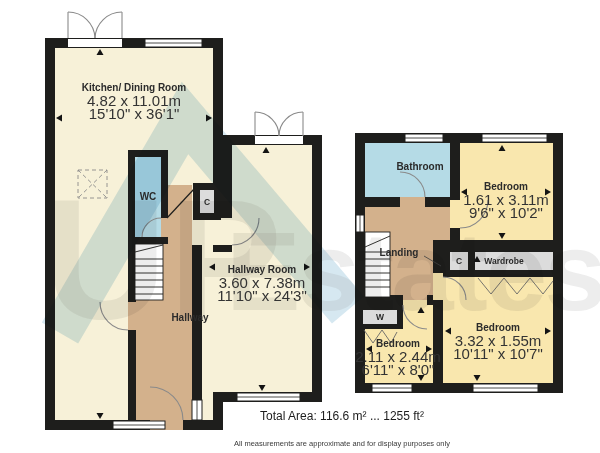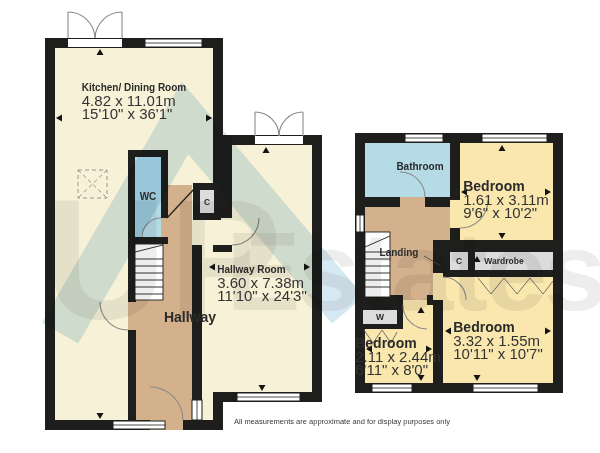--- a/index.html
+++ b/index.html
@@ -8,30 +8,30 @@
   #plan{position:absolute;left:0;top:0;z-index:1;}
   
   .wm{position:absolute;left:0;top:18px;width:600px;height:453px;z-index:2;pointer-events:none;
       mix-blend-mode:multiply;}
   .wm-roof{position:absolute;left:0;top:0;}
   .wm-up{position:absolute;left:44px;top:156px;font-size:170px;font-weight:bold;color:#8f8f8f;
          opacity:.16;letter-spacing:2px;line-height:1;}
   .wm-est{position:absolute;left:226px;top:198px;font-size:112px;font-weight:bold;color:#8f8f8f;
           opacity:.16;letter-spacing:-3px;line-height:1;}
   
-  .lbl{position:absolute;transform:translateX(-50%);text-align:left;color:#2b2b2b;
+  .lbl{position:absolute;transform:translateX(-50%);text-align:center;color:#2b2b2b;
        white-space:nowrap;z-index:3;line-height:13px;}
   .rn{display:block;font-weight:bold;font-size:10px;}
   .rn-s{display:block;font-weight:bold;font-size:8.5px;}
-  .rn-m{display:block;font-weight:bold;font-size:14px;}
+  .rn-m{display:block;font-weight:bold;font-size:10px;}
   .rd{display:block;font-size:15px;color:#333;}
   
   .footer{position:absolute;left:192px;top:409px;width:300px;text-align:center;z-index:3;}
   .total{font-size:12px;color:#1d1d1d;}
-  .disc{font-size:7.5px;color:#3a3a3a;margin-top:8px;}
+  .disc{font-size:7.5px;color:#3a3a3a;margin-top:16px;}
 </style>
 </head>
 <body>
 
 <div class="canvas">
 
 <svg id="plan" width="600" height="453" viewBox="0 0 600 453">
 
   <g>
 
@@ -252,16 +252,17 @@
   <span class="rd">2.11 x 2.44m</span>
   <span class="rd">6'11" x 8'0"</span>
 </div>
 <div class="lbl" style="left:498px;top:321px">
   <span class="rn-m">Bedroom</span>
   <span class="rd">3.32 x 1.55m</span>
   <span class="rd">10'11" x 10'7"</span>
 </div>
 
 <div class="footer">
+  <div class="total">Total Area: 116.6 m² ... 1255 ft²</div>
   <div class="disc">All measurements are approximate and for display purposes only</div>
 </div>
 
 </div>
 
 </body></html>

